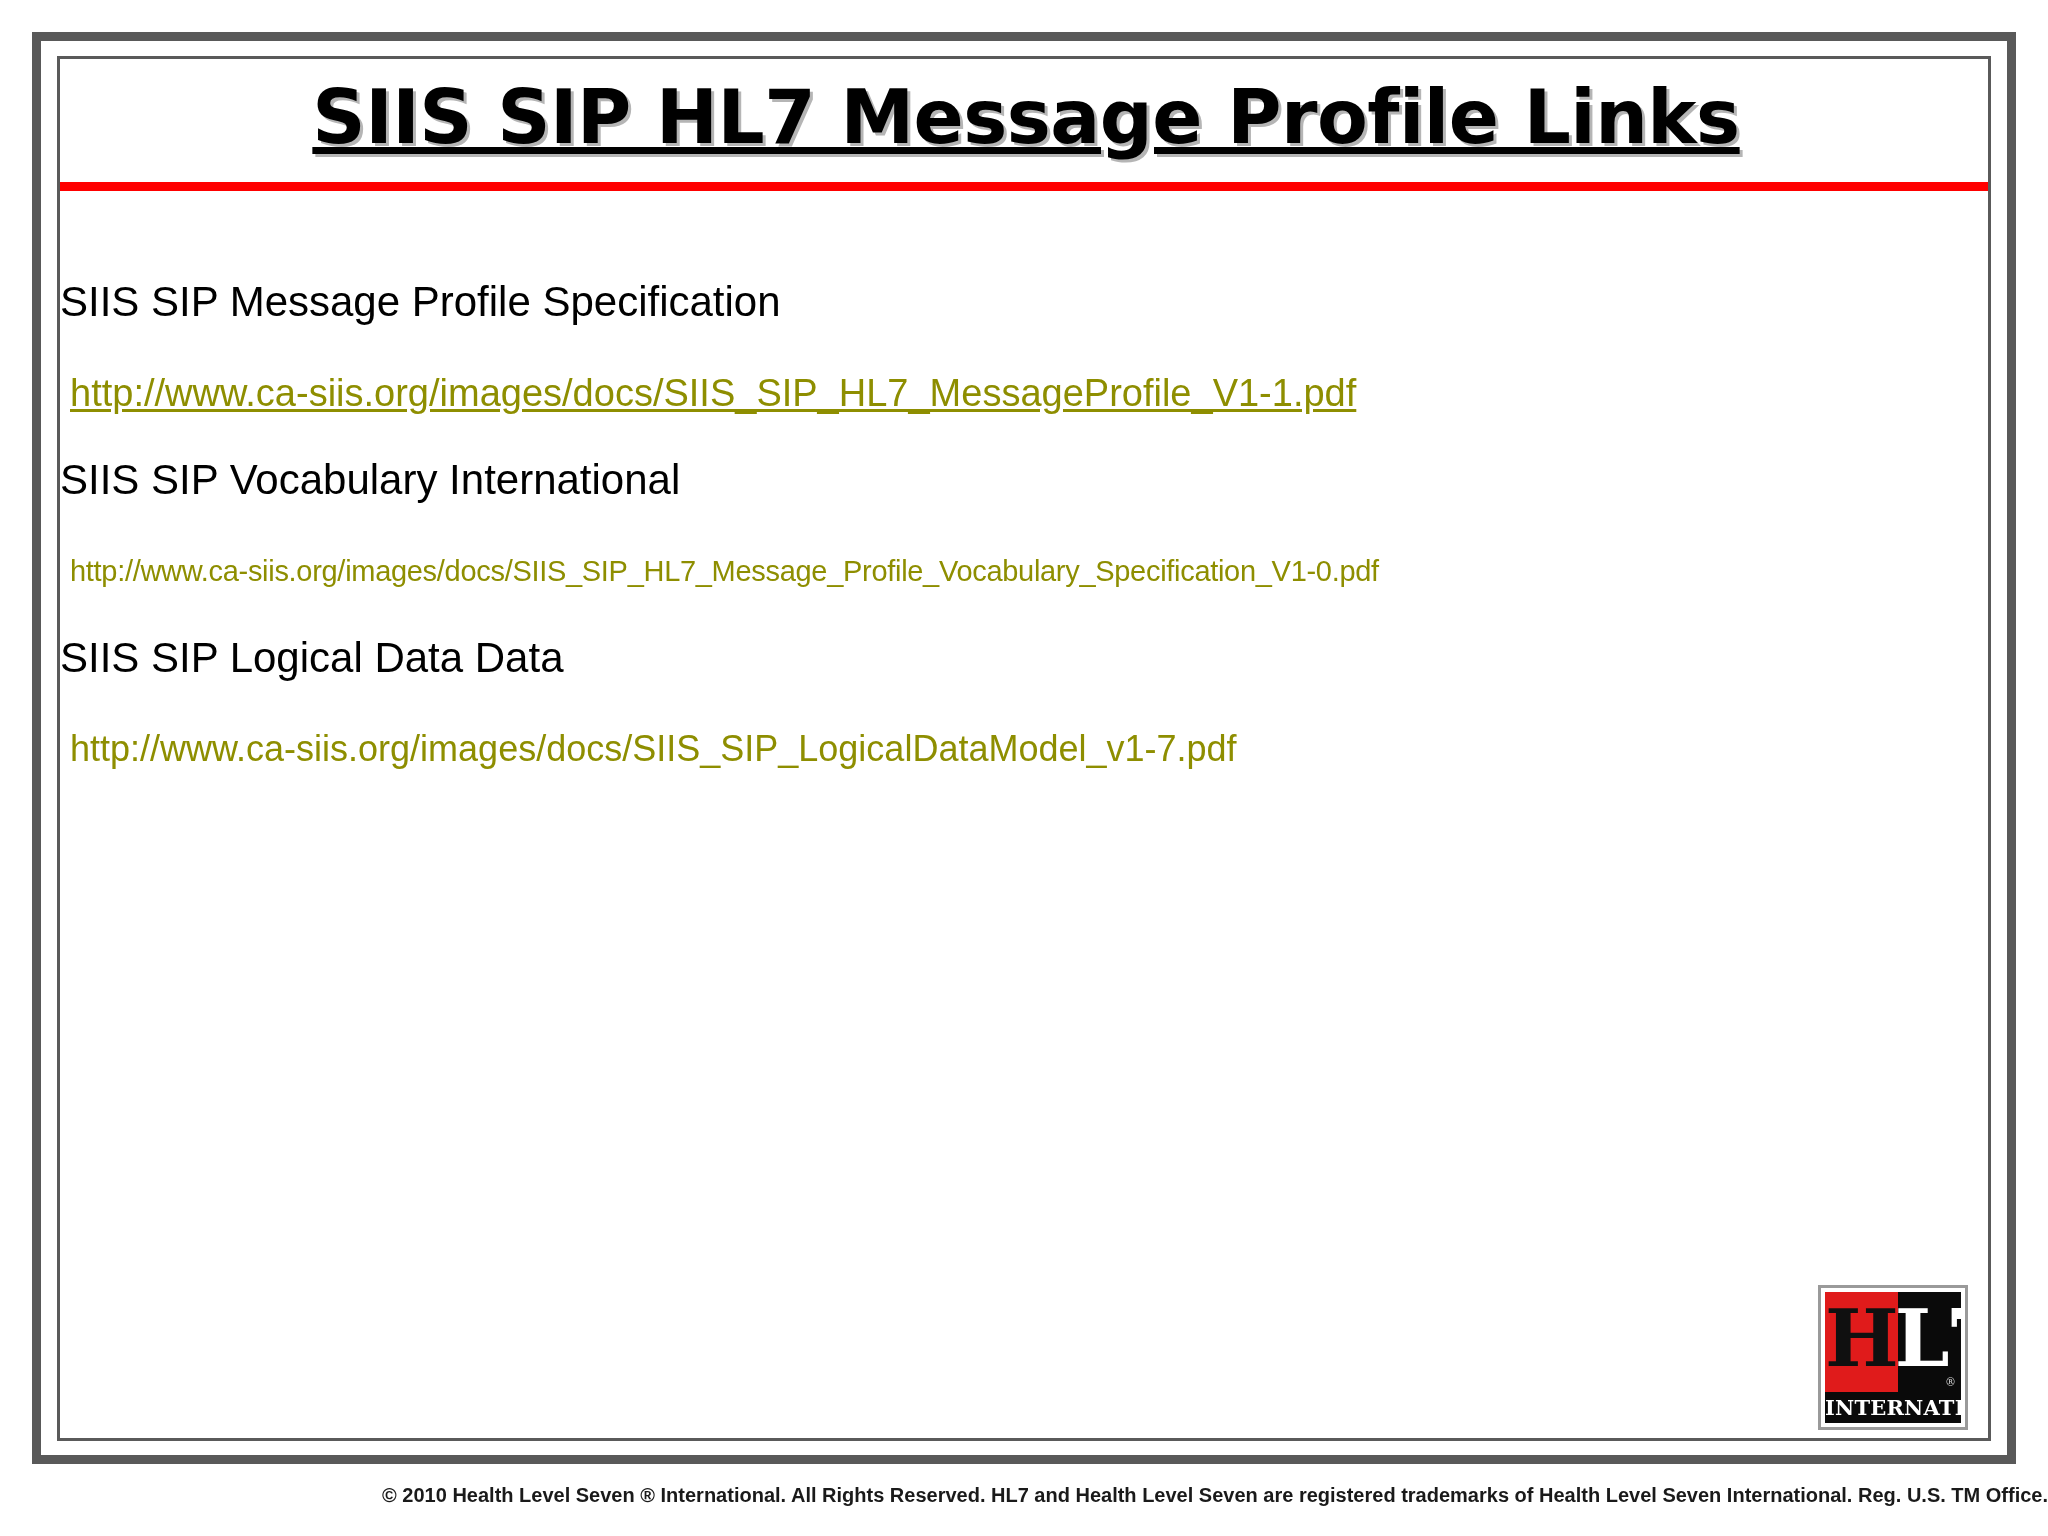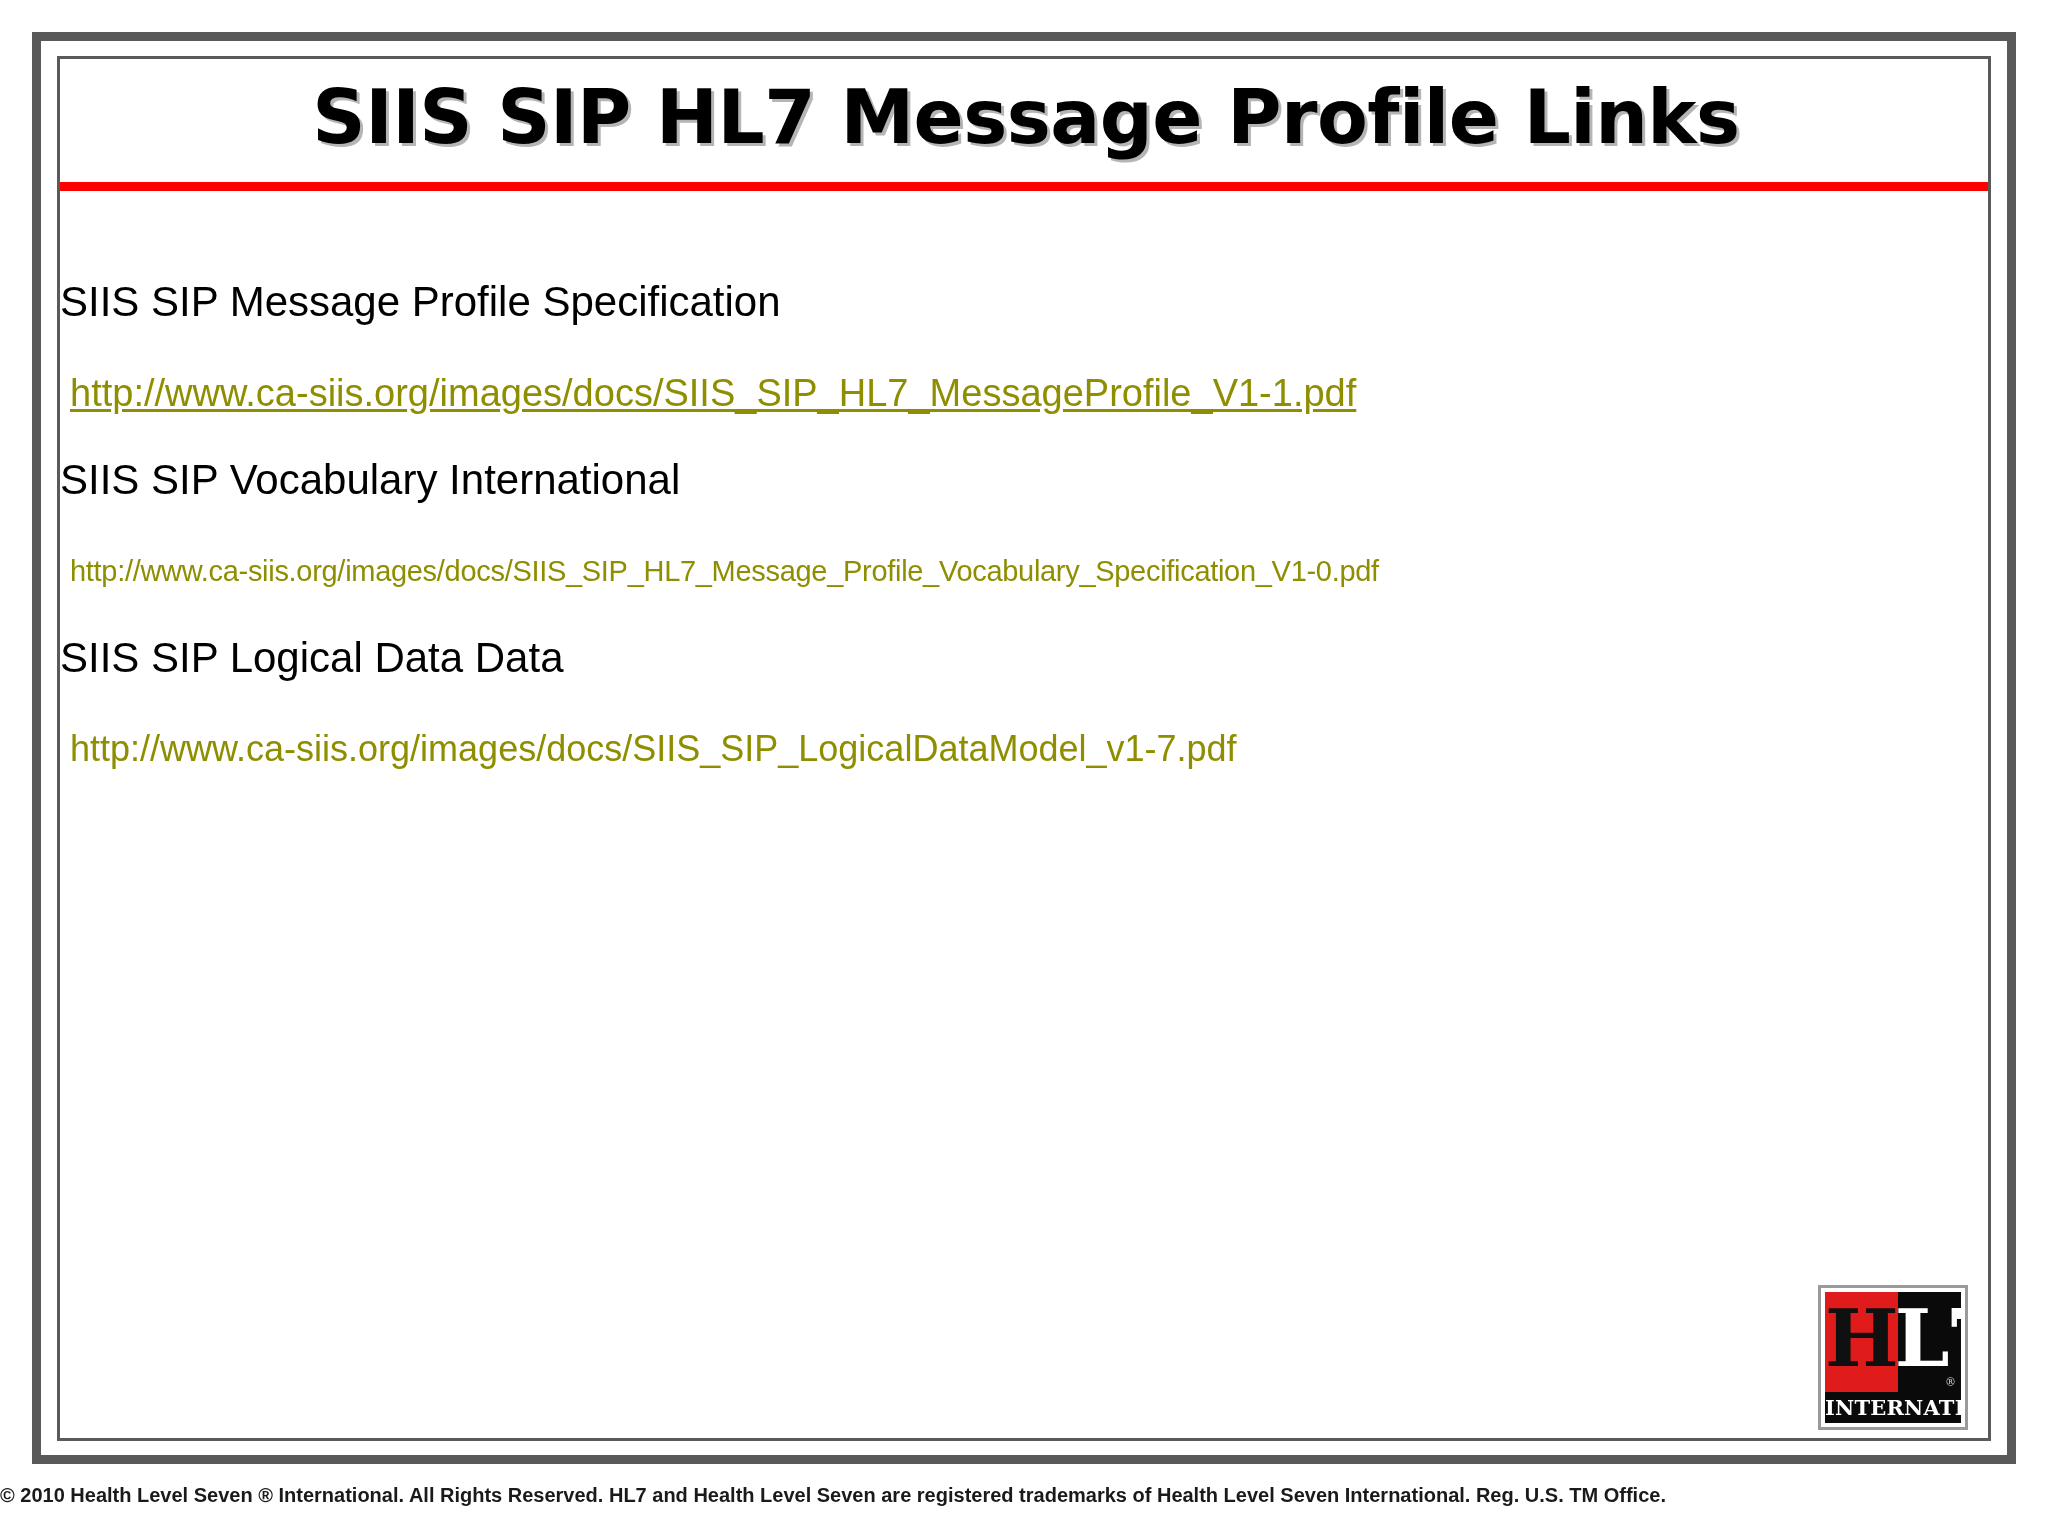--- a/index.html
+++ b/index.html
@@ -64,20 +64,21 @@
     top: 10px;
     text-align: center;
     font-family: "DejaVu Sans", sans-serif;
     font-weight: bold;
     font-size: 74px;
     line-height: 96px;
     letter-spacing: -0.5px;
     color: #000000;
     text-shadow: 3px 3px 0 rgba(120,120,120,0.55);
     white-space: nowrap;
+    text-decoration: underline;
   }
   .title-rule {
     position: absolute;
     left: 0;
     right: 0;
     top: 123px;
     height: 9px;
     background: #FF0000;
   }
 
@@ -197,21 +198,21 @@
     color: #ffffff;
     background: #0a0a0a;
   }
 
   
   .footer {
     position: absolute;
     left: 0;
     top: 1482px;
     width: 2048px;
-    text-align: left;
+    text-align: right;
     font-family: "Liberation Sans", sans-serif;
     font-weight: bold;
     font-size: 20px;
     line-height: 26px;
     color: #1a1a1a;
     white-space: nowrap;
   }
 </style>
 </head>
 <body>

